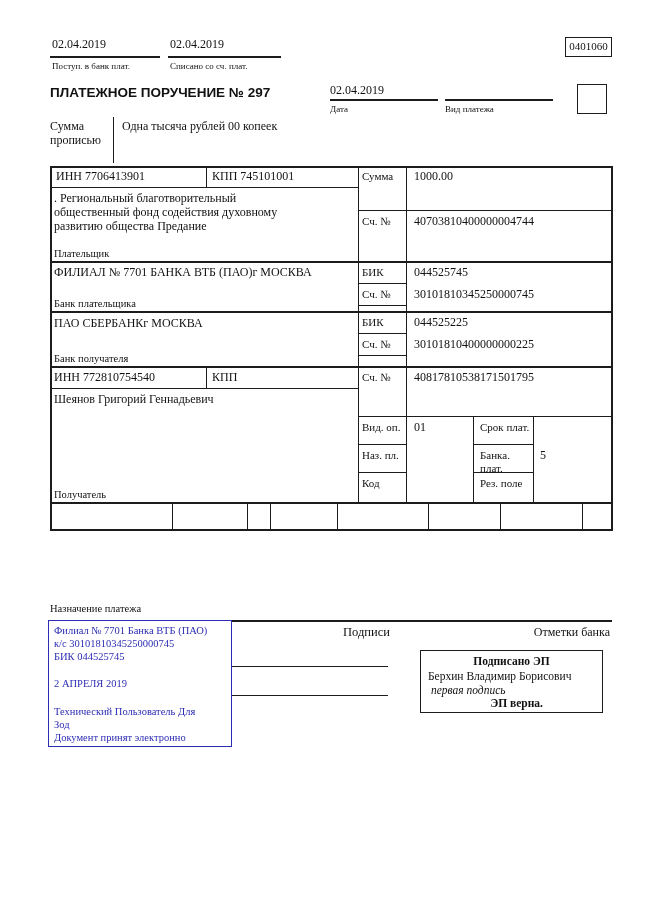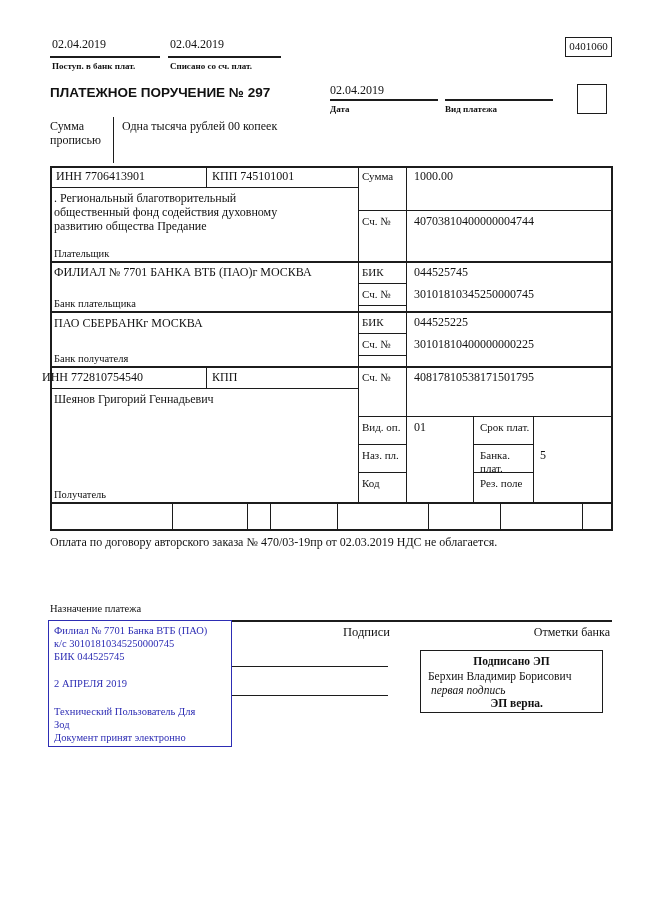--- a/index.html
+++ b/index.html
@@ -4,21 +4,21 @@
 <style>
   html,body{margin:0;padding:0;background:#888;}
   #page{position:relative;width:660px;height:919px;background:#ffffff;
         font-family:"Liberation Serif", serif;color:#111;overflow:hidden;}
   .hl{position:absolute;background:#1c1c1c;height:1px;}
   .hl2{position:absolute;background:#1c1c1c;height:2px;}
   .vl{position:absolute;background:#1c1c1c;width:1px;}
   .vl2{position:absolute;background:#1c1c1c;width:2px;}
   .t{position:absolute;font-size:12px;line-height:13px;white-space:nowrap;}
   .tw{position:absolute;font-size:12px;line-height:14px;white-space:normal;}
-  .small{position:absolute;font-size:9px;line-height:10px;white-space:nowrap;font-weight:bold;}
+  .small{position:absolute;font-size:9px;line-height:10px;white-space:nowrap;}
   .lbl{position:absolute;font-size:10.5px;line-height:11px;white-space:nowrap;}
   .title{position:absolute;font-family:"Liberation Sans", sans-serif;
          font-weight:bold;font-size:13.5px;white-space:nowrap;}
   .box{position:absolute;border:1.5px solid #1c1c1c;box-sizing:border-box;}
   .bluebox{position:absolute;border:1.5px solid #2d2db4;box-sizing:border-box;}
   .bluet{position:absolute;font-size:10.5px;line-height:12px;color:#2d2db4;white-space:nowrap;}
   .center{text-align:center;}
   .b{font-weight:bold;}
   .i{font-style:italic;}
 </style>
@@ -101,37 +101,36 @@
   <div class="t" style="left:414px;top:288px">30101810345250000745</div>
   <div class="lbl" style="left:54px;top:298px">Банк плательщика</div>
 
   <div class="t" style="left:54px;top:317px">ПАО СБЕРБАНКг МОСКВА</div>
   <div class="t" style="left:362px;top:316px;font-size:11px">БИК</div>
   <div class="t" style="left:414px;top:316px">044525225</div>
   <div class="t" style="left:362px;top:338px;font-size:11px">Сч. №</div>
   <div class="t" style="left:414px;top:338px">30101810400000000225</div>
   <div class="lbl" style="left:54px;top:353px">Банк получателя</div>
 
-  <div class="t" style="left:42px;top:371px">ИНН 772810754540</div>
+  <div class="t" style="left:54px;top:371px">ИНН 772810754540</div>
   <div class="t" style="left:212px;top:371px">КПП</div>
   <div class="t" style="left:362px;top:371px;font-size:11px">Сч. №</div>
   <div class="t" style="left:414px;top:371px">40817810538171501795</div>
   <div class="t" style="left:54px;top:393px">Шеянов Григорий Геннадьевич</div>
   <div class="lbl" style="left:54px;top:489px">Получатель</div>
 
   <div class="t" style="left:362px;top:421px;font-size:11px">Вид. оп.</div>
   <div class="t" style="left:414px;top:421px">01</div>
   <div class="tw" style="left:480px;top:421px;width:50px;font-size:11px;line-height:13px">Срок плат.</div>
   <div class="t" style="left:362px;top:449px;font-size:11px">Наз. пл.</div>
   <div class="tw" style="left:480px;top:449px;width:50px;font-size:11px;line-height:13px">Банка. плат.</div>
   <div class="t" style="left:540px;top:449px">5</div>
   <div class="t" style="left:362px;top:477px;font-size:11px">Код</div>
   <div class="tw" style="left:480px;top:477px;width:52px;font-size:11px;line-height:13px">Рез. поле</div>
 
-  <div class="t" style="left:50px;top:536px">Оплата по договору авторского заказа № 470/03-19пр от 02.03.2019 НДС не облагается.</div>
   <div class="lbl" style="left:50px;top:603px">Назначение платежа</div>
 
   <div class="hl2" style="left:232px;top:620px;width:380px"></div>
   <div class="t" style="left:240px;top:626px;width:150px;text-align:right;font-size:12.5px">Подписи</div>
   <div class="t" style="left:420px;top:626px;width:190px;text-align:right;font-size:12px">Отметки банка</div>
 
   <div class="hl" style="left:232px;top:666px;width:156px"></div>
   <div class="hl" style="left:232px;top:695px;width:156px"></div>
 
   <div class="bluebox" style="left:48px;top:620px;width:184px;height:127px"></div>

